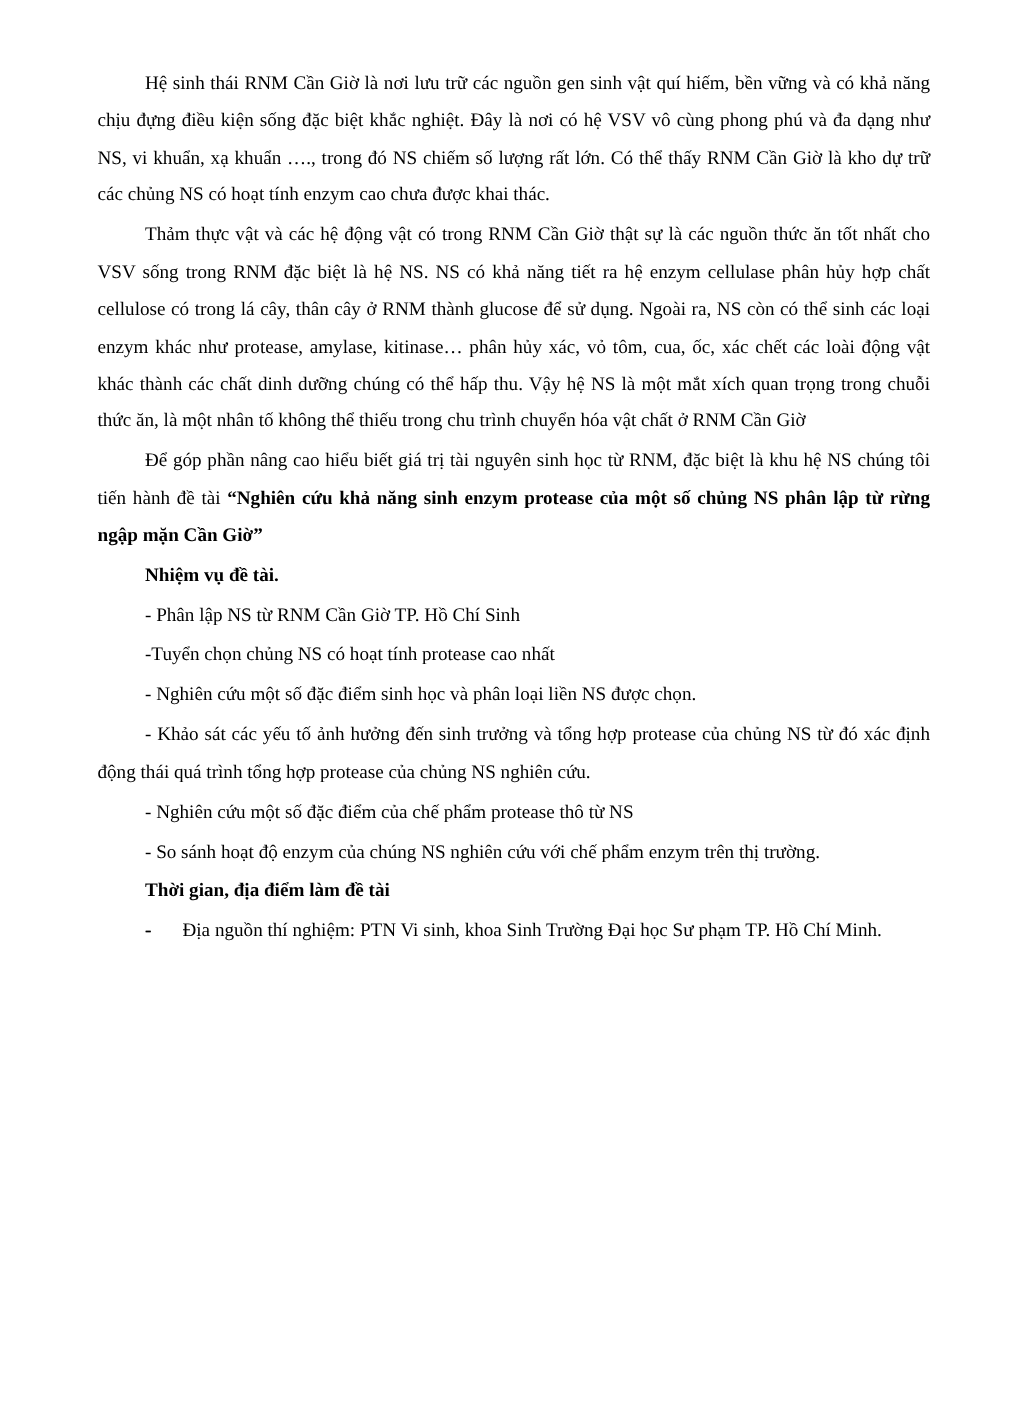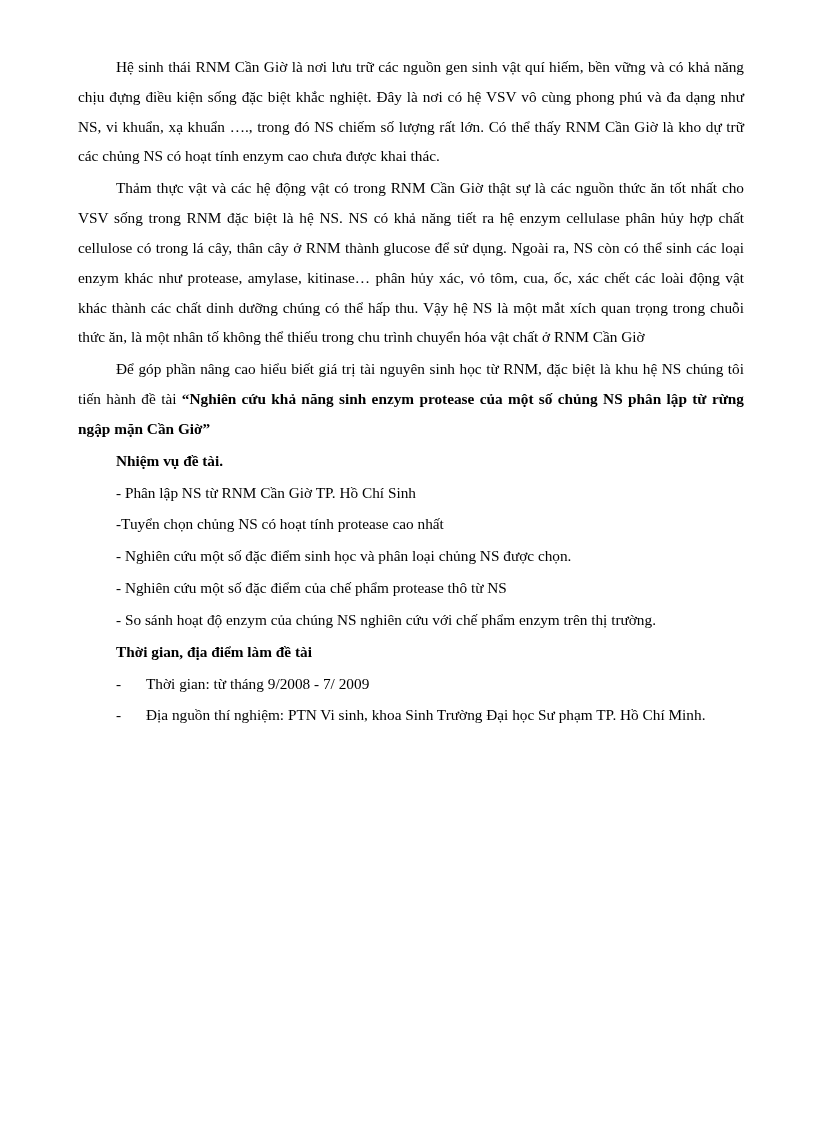--- a/index.html
+++ b/index.html
@@ -77,24 +77,25 @@
 
     <p class="para">Thảm thực vật và các hệ động vật có trong RNM Cần Giờ thật sự là các nguồn thức ăn tốt nhất cho VSV sống trong RNM đặc biệt là hệ NS. NS có khả năng tiết ra hệ enzym cellulase phân hủy hợp chất cellulose có trong lá cây, thân cây  ở RNM thành glucose để sử dụng. Ngoài ra, NS còn có thể sinh các loại enzym khác như protease, amylase, kitinase… phân hủy xác, vỏ tôm, cua, ốc, xác chết các loài động vật khác thành các chất dinh dưỡng chúng có thể hấp thu. Vậy hệ NS là một mắt xích quan trọng trong chuỗi thức ăn, là một nhân tố không thể thiếu trong chu trình chuyển hóa vật chất ở RNM Cần Giờ</p>
 
 
     <p class="para"><span>Để góp phần nâng cao hiểu biết giá trị tài nguyên sinh học từ RNM, đặc biệt là khu hệ NS chúng tôi tiến hành  đề tài </span><span class="bold">“Nghiên cứu khả năng sinh enzym protease của một số chủng NS phân lập từ rừng ngập mặn Cần Giờ”</span></p>
 
 
     <p class="heading">Nhiệm vụ đề tài.</p>
     <p class="bullet">- Phân lập NS từ RNM Cần Giờ TP. Hồ Chí Sinh</p>
     <p class="bullet">-Tuyển chọn chủng NS có hoạt tính protease cao nhất</p>
-    <p class="bullet">- Nghiên cứu một số đặc điểm sinh học và phân loại  chủng NS được chọn.</p>
+    <p class="bullet">- Nghiên cứu một số đặc điểm sinh học và phân loại  liền NS được chọn.</p>
+    <p class="bullet">- Khảo sát  các yếu tố ảnh hưởng đến sinh trưởng và tổng hợp protease  của chủng NS từ đó xác định động thái quá trình tổng hợp protease của  chủng NS nghiên cứu.</p>
     <p class="bullet">- Nghiên cứu một số đặc điểm của chế phẩm protease thô từ NS</p>
     <p class="bullet">- So sánh hoạt độ enzym của chúng NS nghiên cứu với chế phẩm enzym trên   thị trường.</p>
 
     <p class="heading">Thời gian, địa điểm làm đề tài</p>
     <ul class="dash-list">
-      <li><span class="dash">-</span><span>Thời gian: từ tháng 9/2008 - 7/ 2009</span></li>
+      <li><span class="dash">-</span></li>
       <li><span class="dash">-</span><span>Địa nguồn thí nghiệm: PTN Vi sinh, khoa Sinh Trường Đại học Sư phạm TP. Hồ Chí Minh.</span></li>
     </ul>
 
   </div>
 </div>
 
 </body></html>

